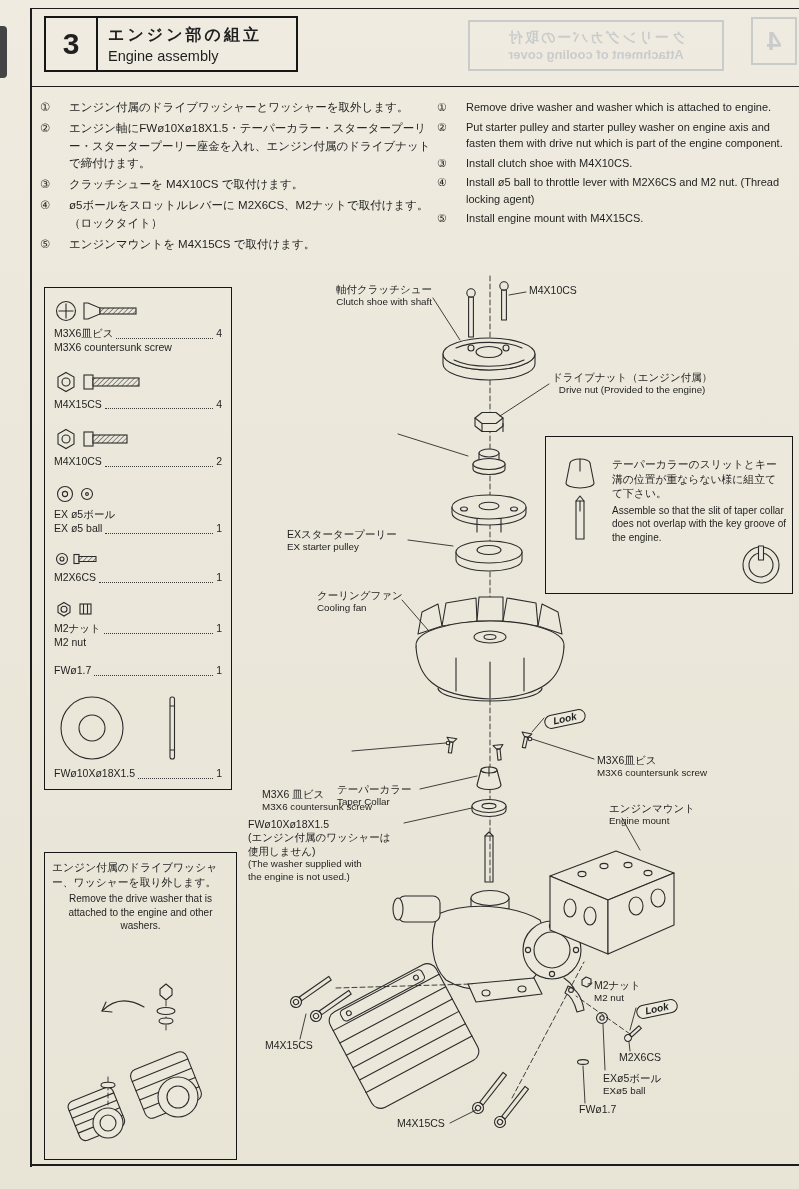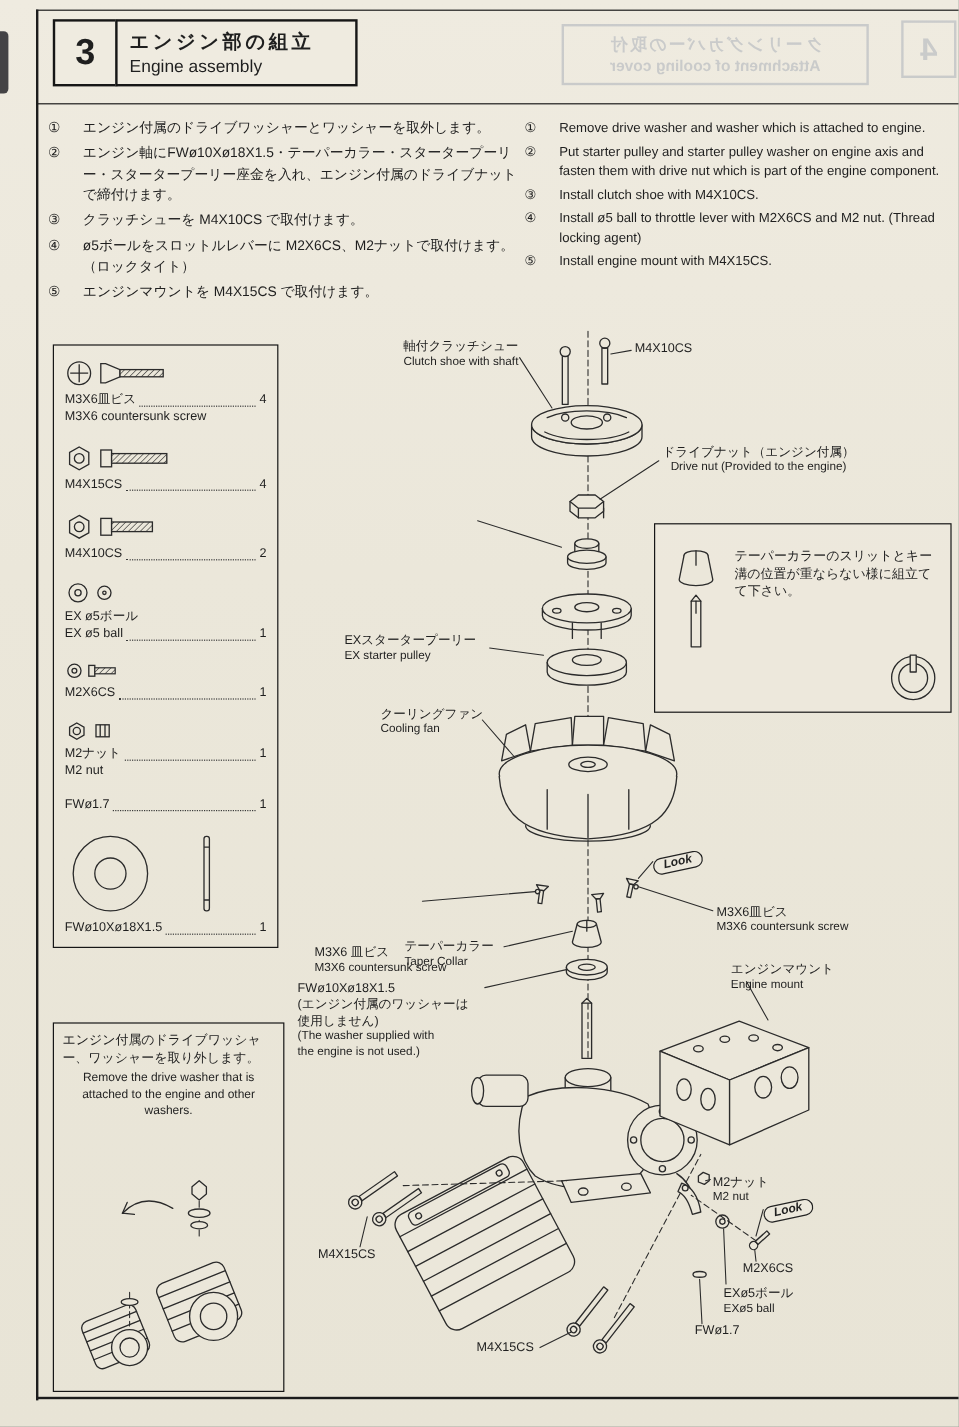--- a/index.html
+++ b/index.html
@@ -554,20 +554,21 @@
     <svg class="dwg" style="position:absolute;left:6px;top:12px;" width="58" height="112" viewBox="0 0 58 112">
       <ellipse cx="28" cy="14" rx="10" ry="4" class="fillp"></ellipse>
       <path d="M18,14 L14,34 a14,5 0 0 0 28,0 L38,14" class="fillp"></path>
       <line x1="28" y1="10" x2="28" y2="22"></line>
       <path d="M24,52 l4,-5 l4,5"></path>
       <rect x="24" y="52" width="8" height="38" fill="url(#hatch)"></rect>
       <line x1="28" y1="52" x2="28" y2="62"></line>
     </svg>
     <div class="ntxt">
       <div>テーパーカラーのスリットとキー溝の位置が重ならない様に組立てて下さい。</div>
+      <div class="en">Assemble so that the slit of taper collar does not overlap with the key groove of the engine.</div>
     </div>
     <svg class="dwg" style="position:absolute;right:8px;bottom:6px;" width="46" height="46" viewBox="0 0 46 46">
       <circle cx="23" cy="24" r="18" class="fillp"></circle>
       <circle cx="23" cy="24" r="12" fill="url(#hatch)"></circle>
       <rect x="20.5" y="5" width="5" height="14" class="fillp"></rect>
     </svg>
   </div>
 
   <div class="rmbox">
     <div class="rtxt">

